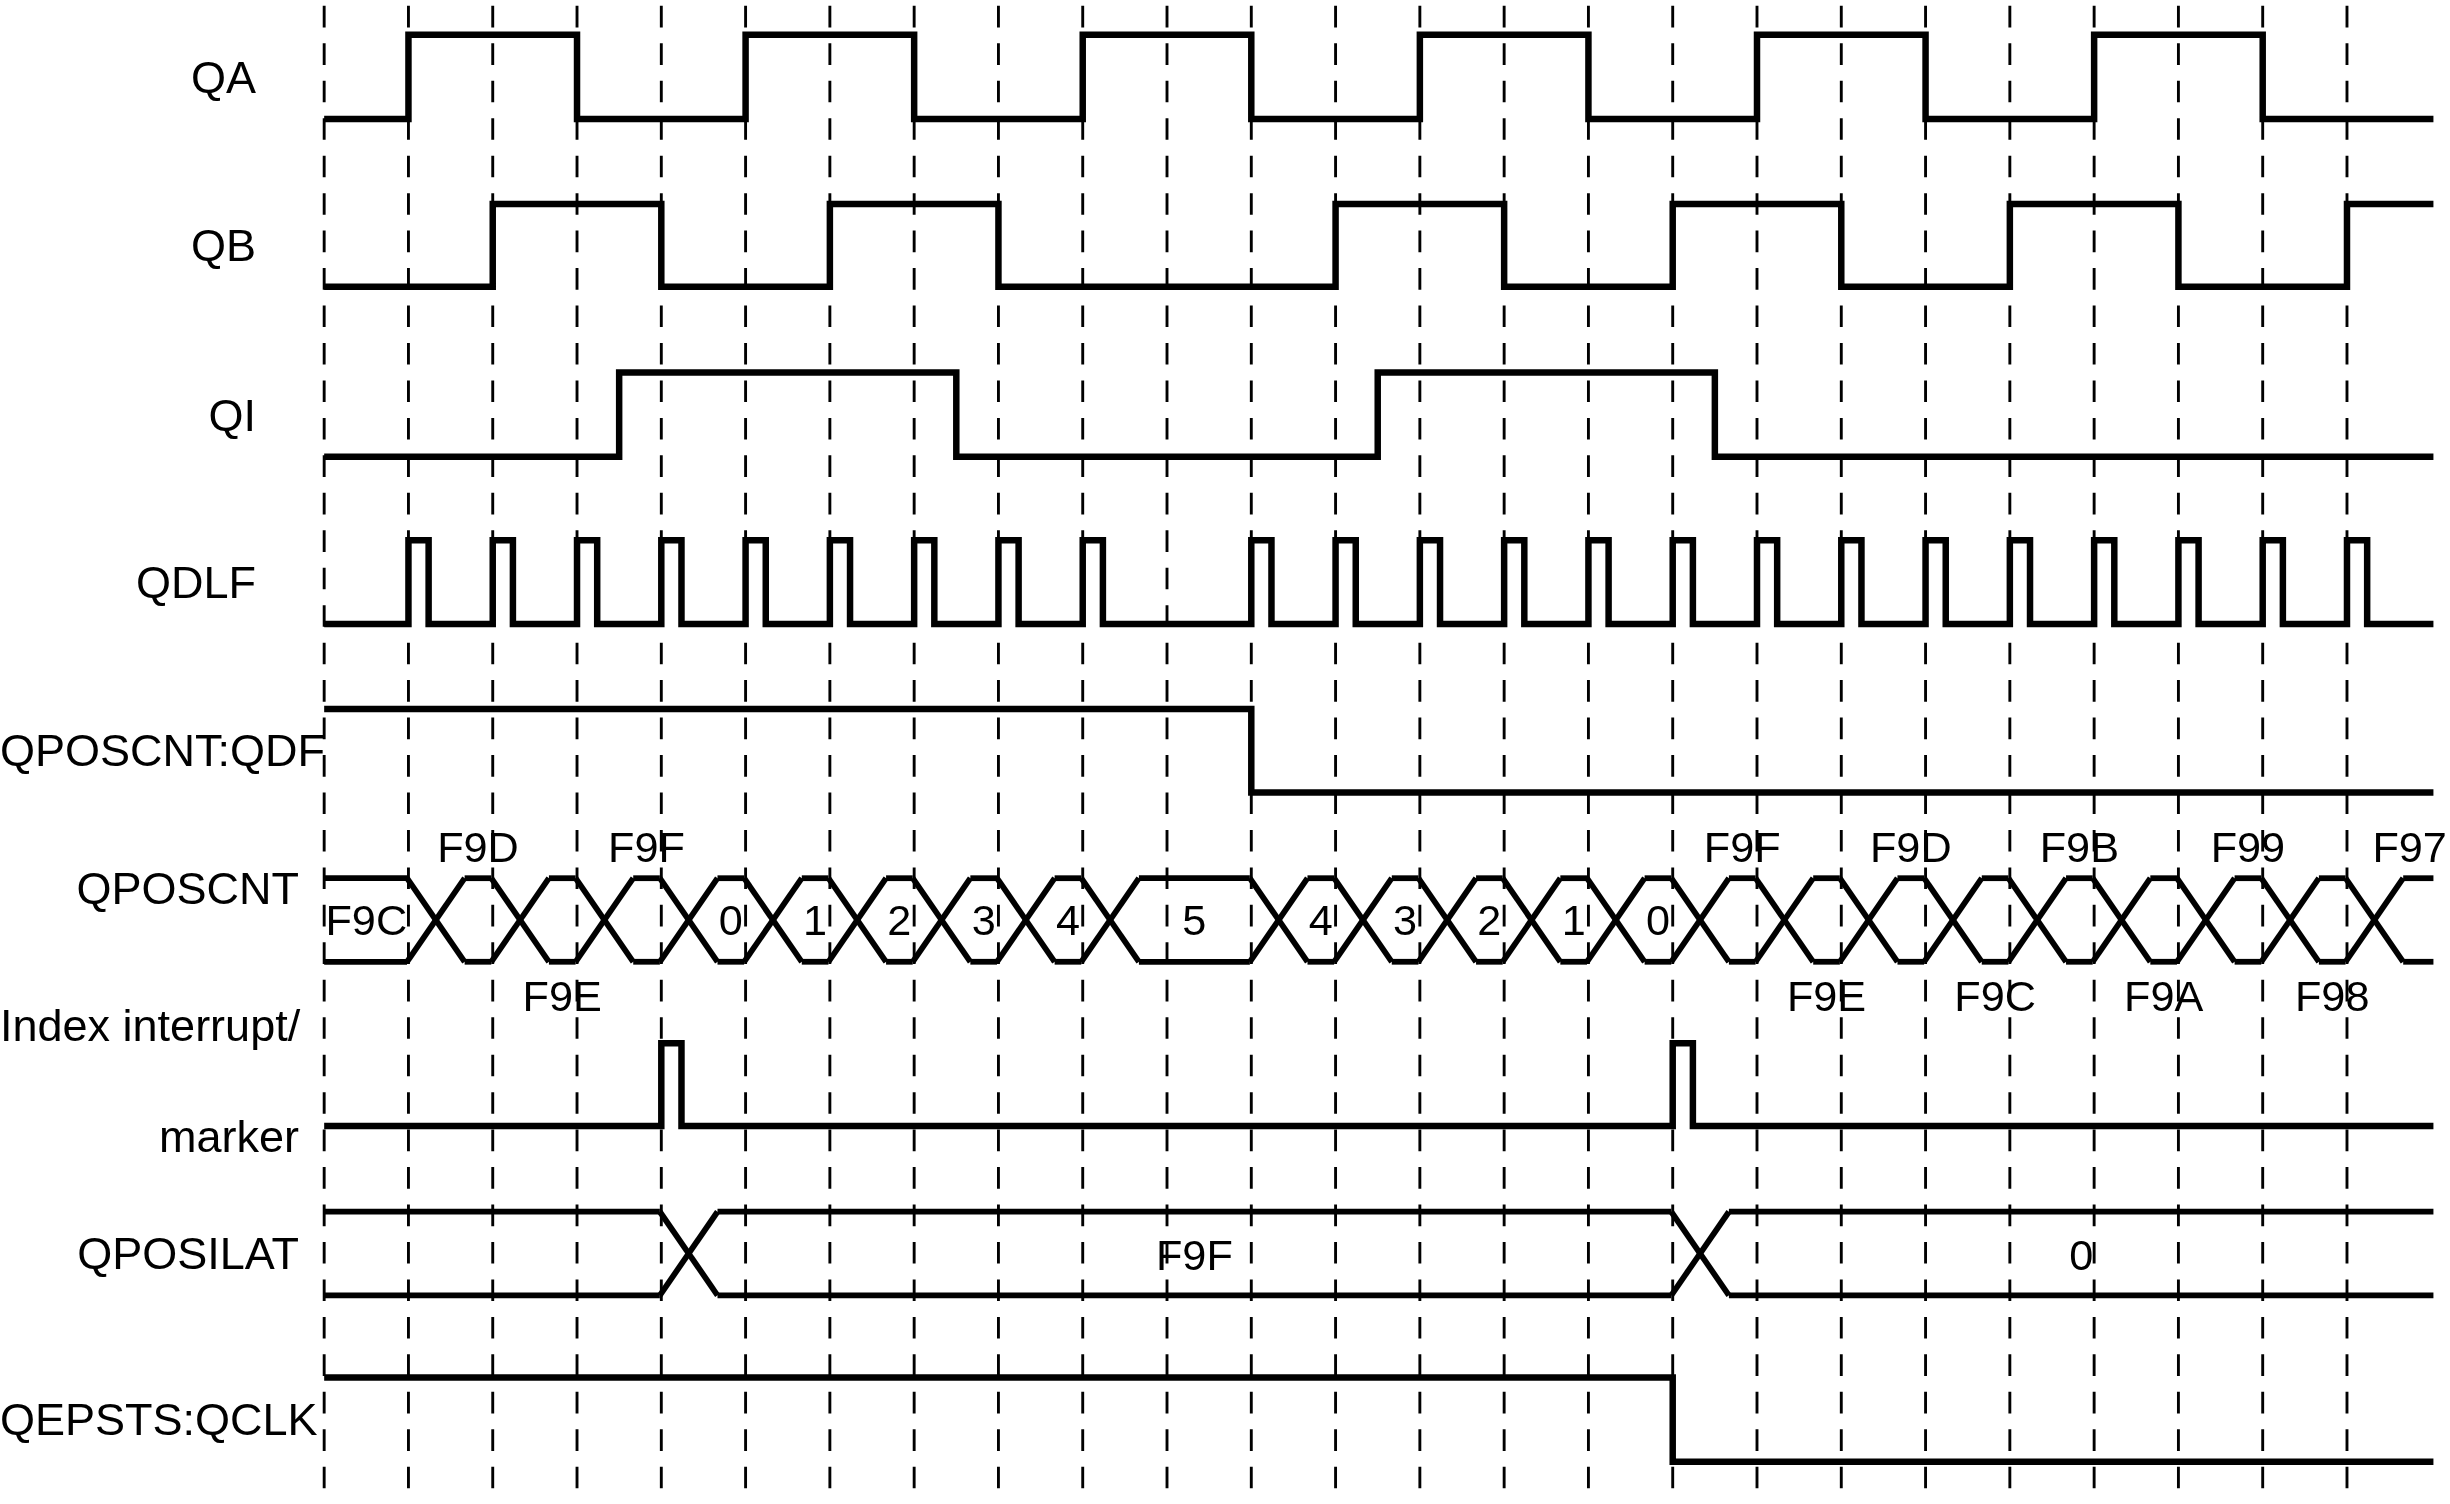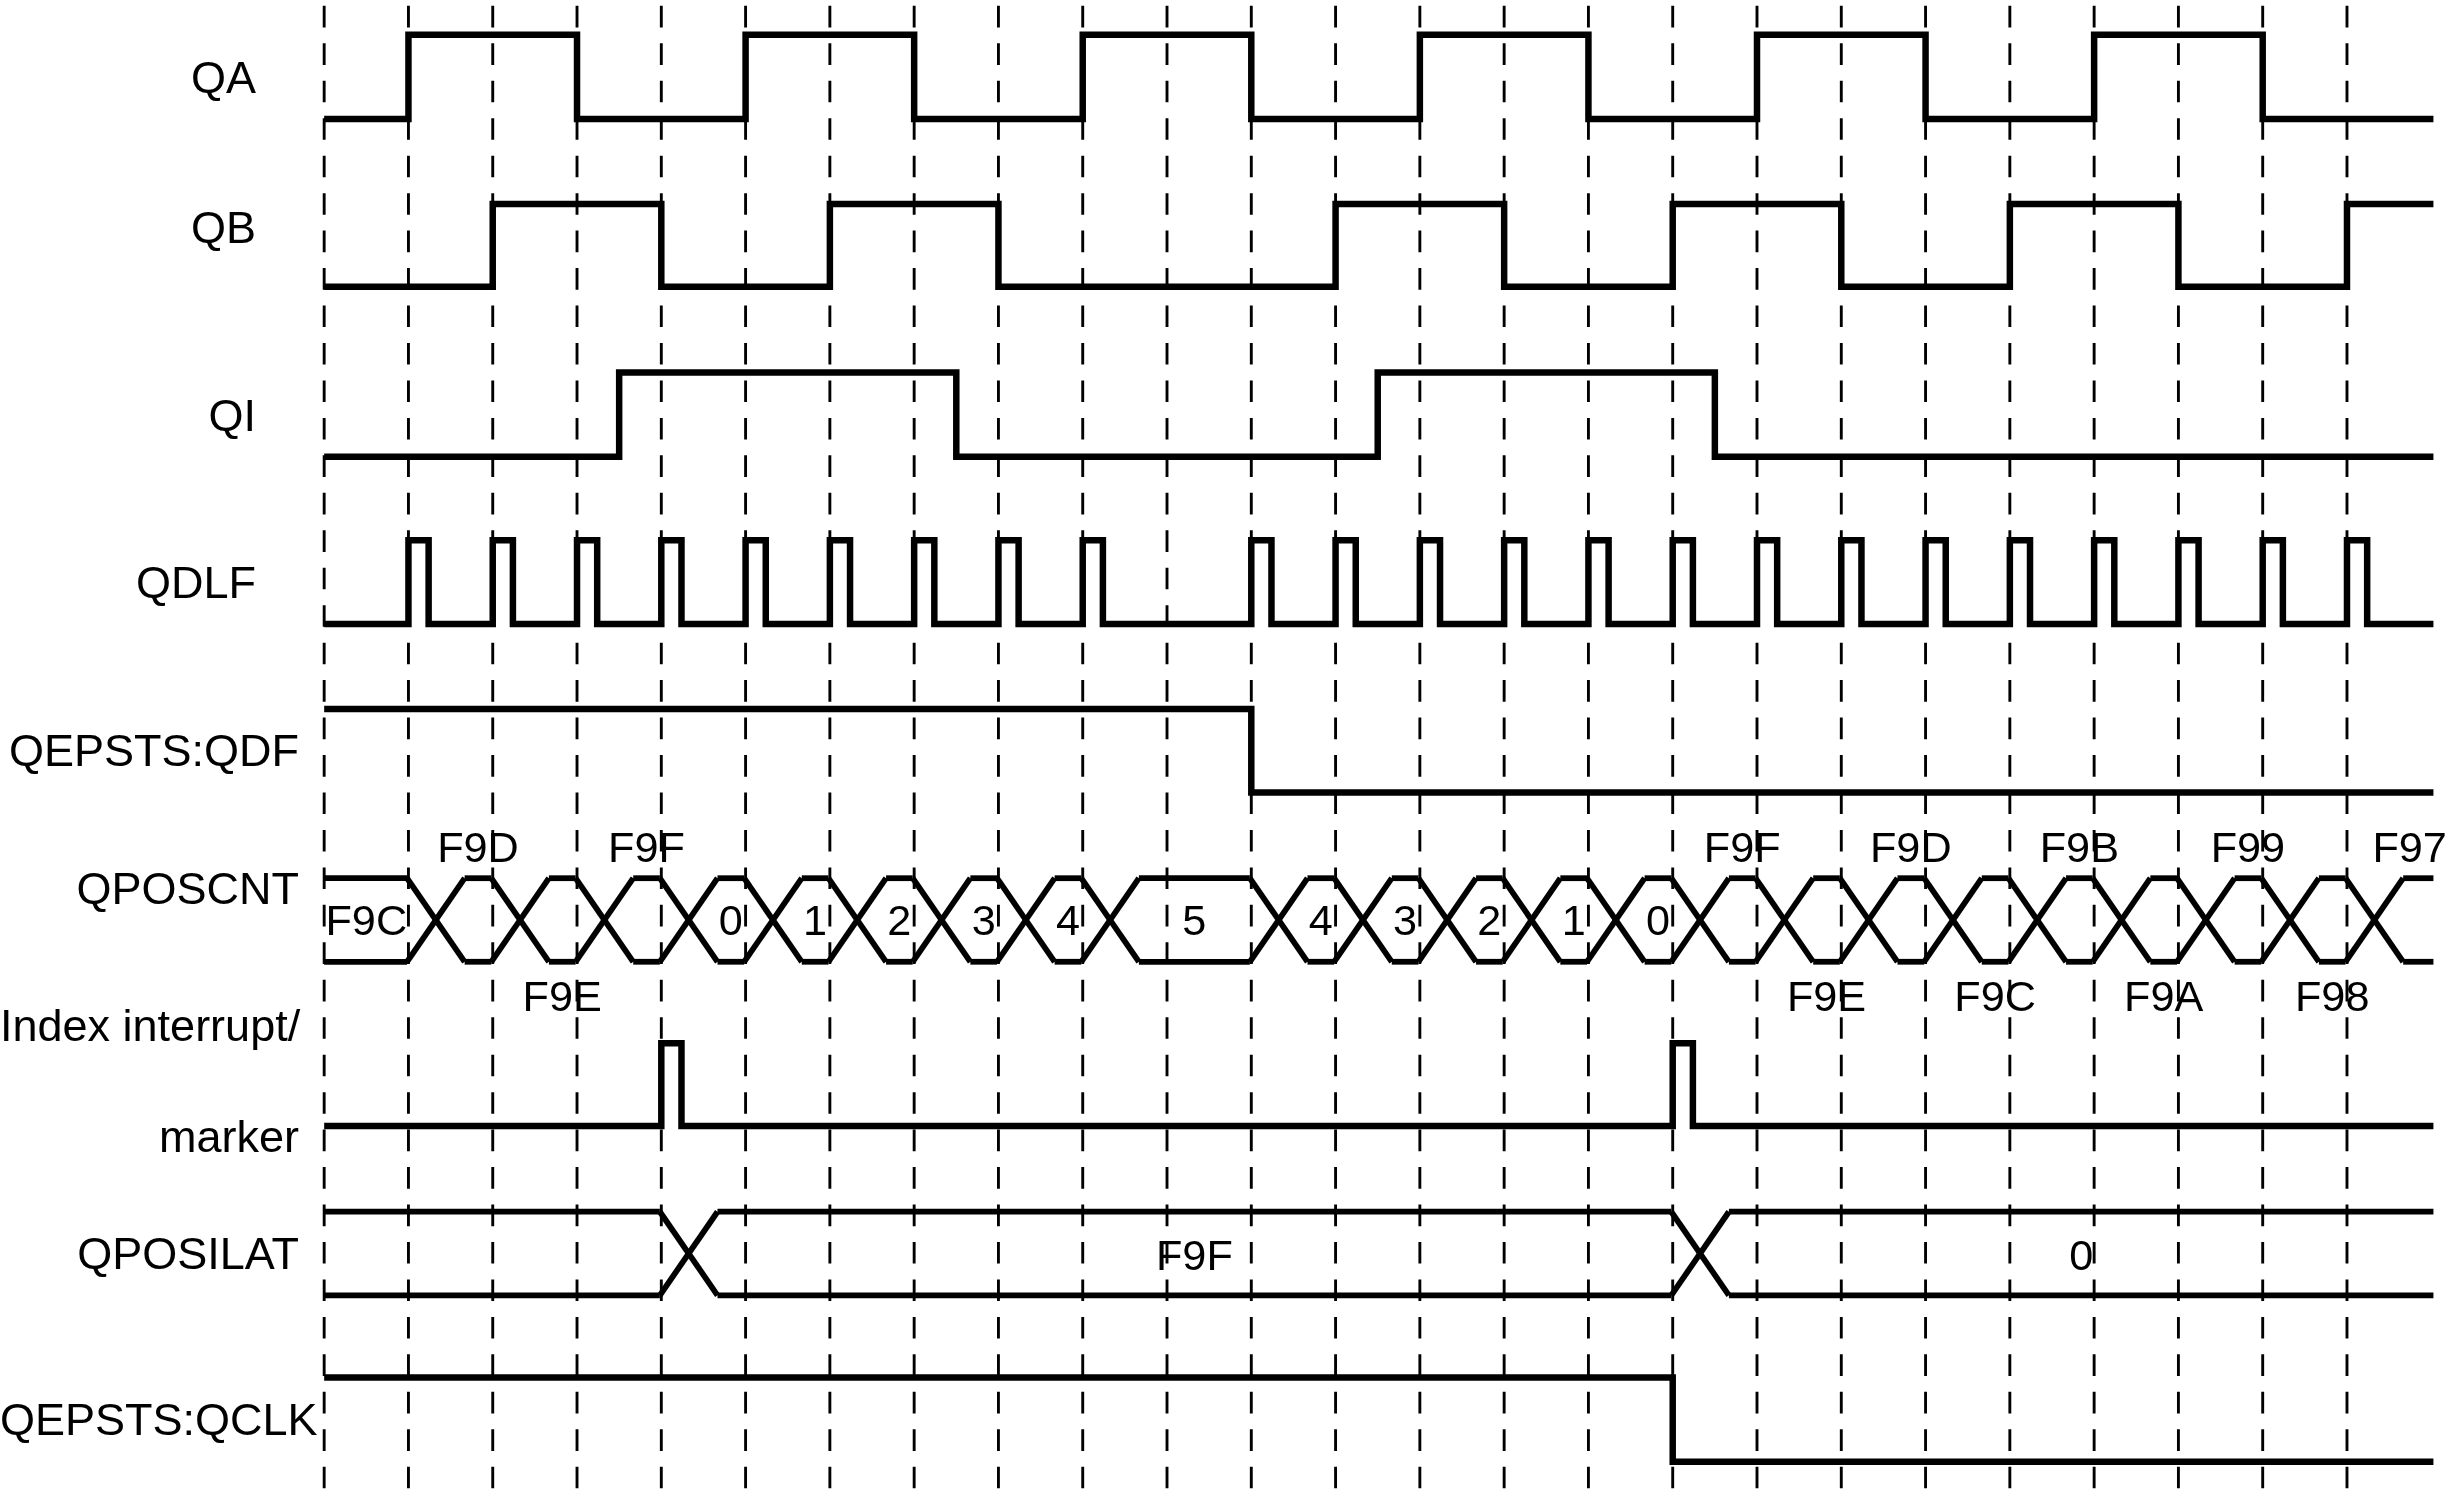--- a/index.html
+++ b/index.html
@@ -179,24 +179,24 @@
       <line x1="916" y1="1798" x2="996" y2="1682" class="bus"></line>
       <text x="1658" y="1742" class="bus-label" text-anchor="middle" dominant-baseline="central">F9F</text>
       <line x1="2400" y1="1682" x2="3378" y2="1682" class="bus"></line>
       <line x1="2400" y1="1798" x2="3378" y2="1798" class="bus"></line>
       <line x1="2320" y1="1682" x2="2400" y2="1798" class="bus"></line>
       <line x1="2320" y1="1798" x2="2400" y2="1682" class="bus"></line>
       <text x="2889" y="1742" class="bus-label" text-anchor="middle" dominant-baseline="central">0</text>
     </svg>
 
   <div class="sig-label center-col" style="top:50px">QA</div>
-  <div class="sig-label center-col" style="top:200px">QB</div>
+  <div class="sig-label center-col" style="top:218px">QB</div>
   <div class="sig-label center-col" style="top:388px">QI</div>
   <div class="sig-label center-col" style="top:555px">QDLF</div>
-  <div class="sig-label right-col" style="top:723px">QEPSTS:QDF</div>
+  <div class="sig-label right-col" style="top:723px">QPOSCNT:QDF</div>
   <div class="sig-label right-col" style="top:861px">QPOSCNT</div>
   <div class="sig-label right-col" style="top:998px">Index interrupt/</div>
   <div class="sig-label right-col" style="top:1226px">QPOSILAT</div>
   <div class="sig-label right-col" style="top:1109px">marker</div>
   <div class="sig-label right-col" style="top:1392px">QEPSTS:QCLK</div>
 
 </div>
 
 
 </body></html>

